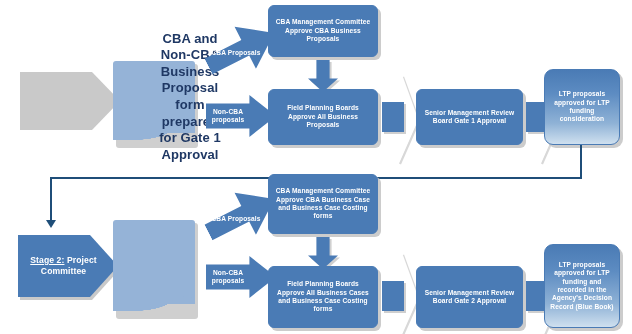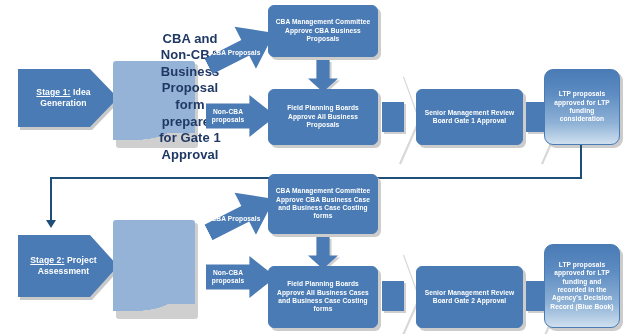--- a/index.html
+++ b/index.html
@@ -108,25 +108,20 @@
     border-left:5px solid transparent;border-right:5px solid transparent;
     border-top:8px solid #1f4e79;
   }
 </style>
 </head>
 <body>
 
 <div id="stage">
 
   <div class="node chev-sh" style="left:20px;top:72px;width:100px;height:58px;"></div>
-  <div class="node chev" style="left:18px;top:69px;width:100px;height:58px;">
-    <div class="tx lg stage-lbl">
-        <span><u>Stage 1:</u><span> Idea Generation</span></span>
-      </div>
-  </div>
 
   <div class="node doc-sh" style="left:116px;top:64px;width:82px;height:84px;"></div>
   <div class="node doc" style="left:113px;top:61px;width:82px;height:72px;"></div>
   <div class="node doc-wave" style="left:113px;top:125px;width:82px;height:15px;"></div>
   <div class="node" style="left:113px;top:61px;width:82px;height:72px;">
     <div class="tx md dark">CBA and Non-CBA Business Proposal form prepared for Gate 1 Approval</div>
   </div>
 
   <div class="node diag" style="left:206px;top:22px;width:74px;height:62px;"></div>
   <div class="node" style="left:206px;top:30px;width:60px;height:46px;">
@@ -176,21 +171,21 @@
   </div>
 
   <div class="navy" style="left:580px;top:145px;width:2px;height:34px;"></div>
   <div class="navy" style="left:50px;top:177px;width:532px;height:2px;"></div>
   <div class="navy" style="left:50px;top:177px;width:2px;height:45px;"></div>
   <div class="navy-head" style="left:46px;top:220px;"></div>
 
   <div class="node chev-sh" style="left:20px;top:238px;width:100px;height:62px;"></div>
   <div class="node chev" style="left:18px;top:235px;width:100px;height:62px;">
     <div class="tx lg stage-lbl">
-        <span><u>Stage 2:</u><span> Project Assessment</span></span>
+        <span><u>Stage 2:</u><span> Project Committee</span></span>
       </div>
   </div>
 
   <div class="node doc-sh" style="left:116px;top:223px;width:82px;height:96px;"></div>
   <div class="node doc" style="left:113px;top:220px;width:82px;height:84px;"></div>
   <div class="node doc-wave" style="left:113px;top:296px;width:82px;height:15px;"></div>
 
   <div class="node diag" style="left:206px;top:188px;width:74px;height:62px;"></div>
   <div class="node" style="left:206px;top:196px;width:60px;height:46px;">
     <div class="tx sm">CBA Proposals</div>

